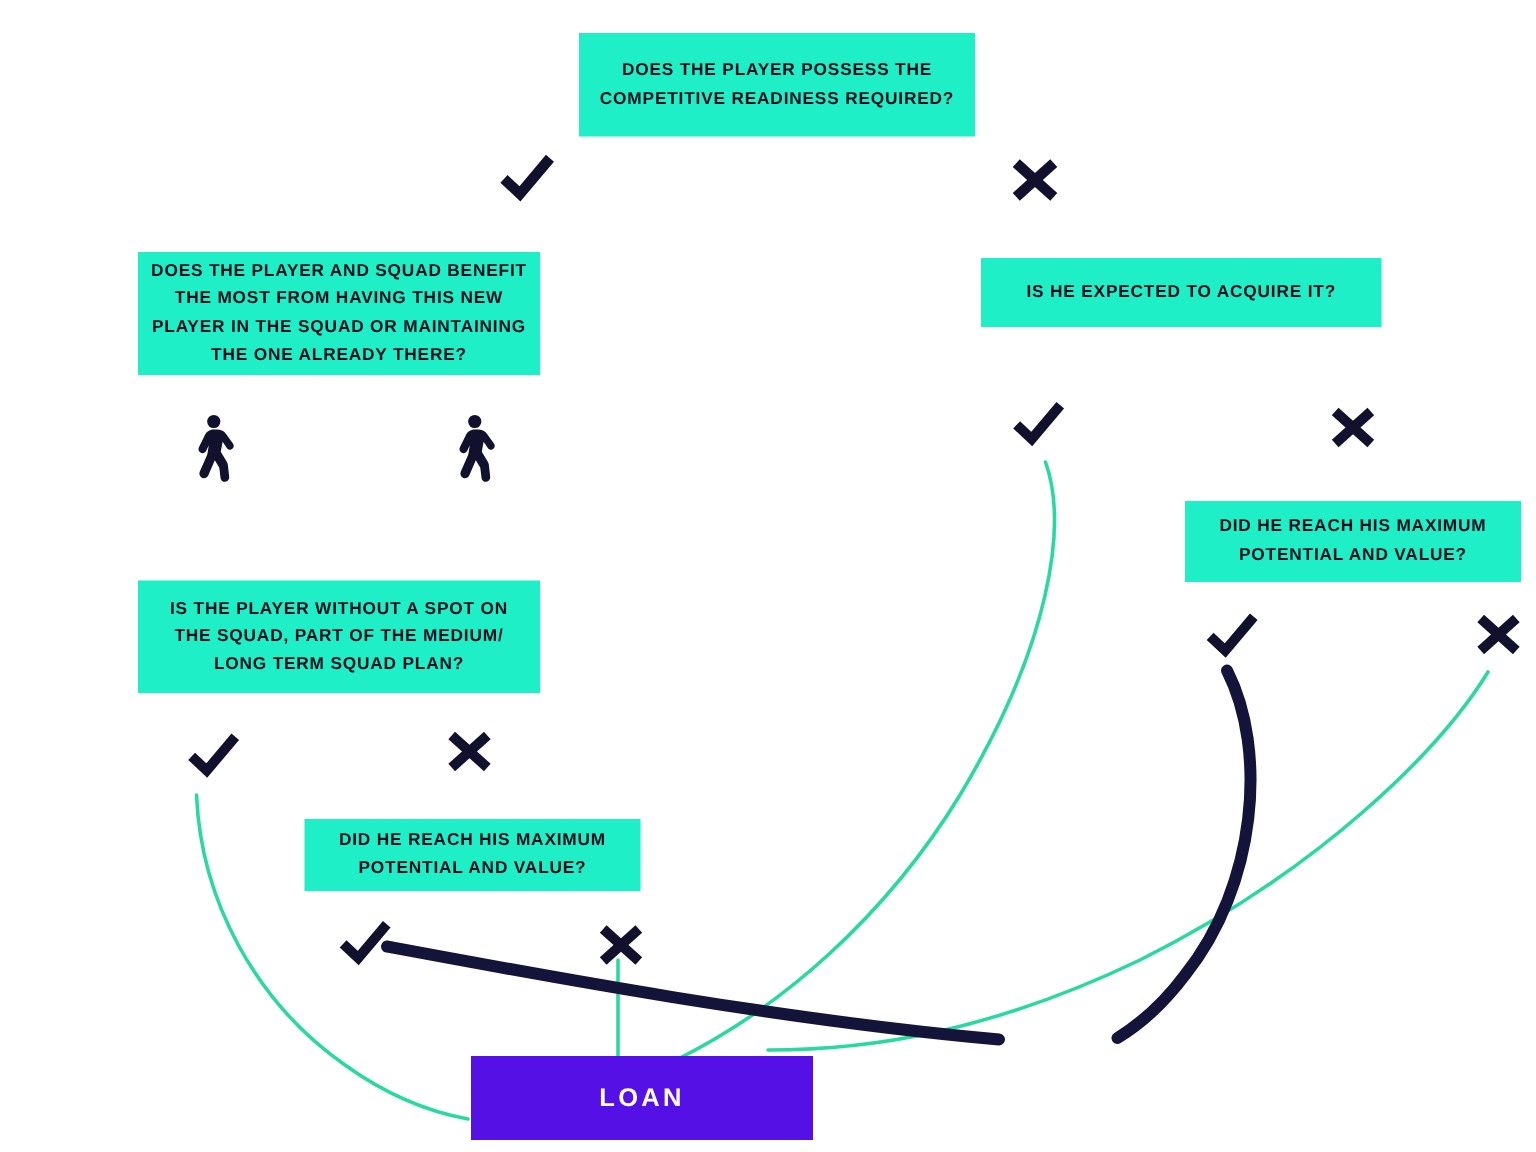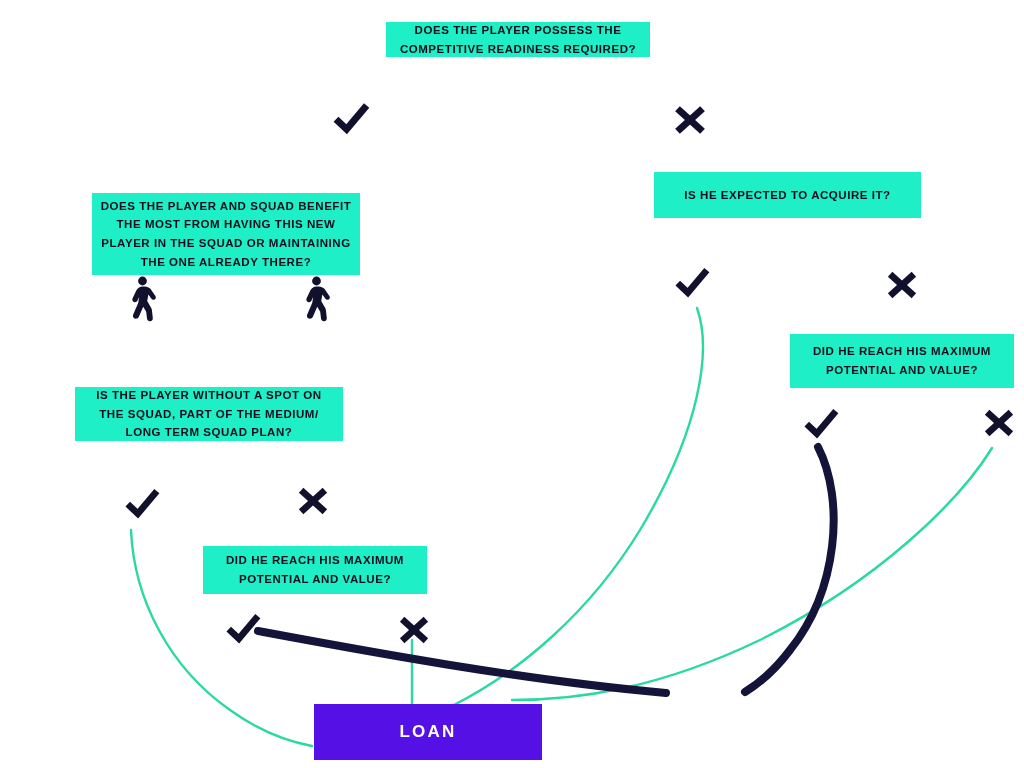--- a/index.html
+++ b/index.html
@@ -86,37 +86,37 @@
 
   <svg id="connectors" viewBox="0 0 1024 768" width="1024" height="768" aria-hidden="true">
       <path d="M 697 308 C 712 350 700 430 640 530 C 590 612 520 672 452 706" fill="none" stroke="#2AD9A0" stroke-width="2.4" stroke-linecap="round"></path>
       <path d="M 992 448 C 960 500 880 580 760 640 C 660 688 580 700 512 700" fill="none" stroke="#2AD9A0" stroke-width="2.4" stroke-linecap="round"></path>
       <path d="M 131 530 C 134 600 170 668 230 710 C 262 733 290 742 312 746" fill="none" stroke="#2AD9A0" stroke-width="2.4" stroke-linecap="round"></path>
       <path d="M 412 640 L 412 704" fill="none" stroke="#2AD9A0" stroke-width="2.4" stroke-linecap="round"></path>
       <path d="M 258 631 C 360 650 520 680 666 693" fill="none" stroke="#14143A" stroke-width="8" stroke-linecap="round"></path>
       <path d="M 818 447 C 845 500 838 590 790 650 C 775 670 758 684 745 692" fill="none" stroke="#14143A" stroke-width="8" stroke-linecap="round"></path>
     </svg>
 
-  <div class="qbox" style="left: 386px; top: 22px; width: 264px; height: 35px; background: rgb(31, 239, 198); color: rgb(13, 13, 30);">
+  <div class="qbox" style="left: 386px; top: 22px; width: 264px; height: 69px; background: rgb(31, 239, 198); color: rgb(13, 13, 30);">
     <span>DOES THE PLAYER POSSESS THE COMPETITIVE READINESS REQUIRED?</span>
   </div>
 
-  <div class="qbox" style="left: 92px; top: 193px; width: 268px; height: 82px; background: rgb(31, 239, 198); color: rgb(13, 13, 30);">
+  <div class="qbox" style="left: 92px; top: 168px; width: 268px; height: 82px; background: rgb(31, 239, 198); color: rgb(13, 13, 30);">
     <span>DOES THE PLAYER AND SQUAD BENEFIT THE MOST  FROM HAVING THIS NEW PLAYER IN THE SQUAD OR MAINTAINING THE ONE ALREADY THERE?</span>
   </div>
 
   <div class="qbox" style="left: 654px; top: 172px; width: 267px; height: 46px; background: rgb(31, 239, 198); color: rgb(13, 13, 30);">
     <span>IS HE EXPECTED TO ACQUIRE IT?</span>
   </div>
 
   <div class="qbox" style="left: 790px; top: 334px; width: 224px; height: 54px; background: rgb(31, 239, 198); color: rgb(13, 13, 30);">
     <span>DID HE REACH HIS MAXIMUM POTENTIAL AND VALUE?</span>
   </div>
 
-  <div class="qbox" style="left: 75px; top: 387px; width: 268px; height: 54px; background: rgb(31, 239, 198); color: rgb(13, 13, 30);">
+  <div class="qbox" style="left: 92px; top: 387px; width: 268px; height: 75px; background: rgb(31, 239, 198); color: rgb(13, 13, 30);">
     <span>IS THE PLAYER WITHOUT A SPOT ON THE SQUAD, PART OF THE MEDIUM/ LONG TERM SQUAD PLAN?</span>
   </div>
 
   <div class="qbox" style="left: 203px; top: 546px; width: 224px; height: 48px; background: rgb(31, 239, 198); color: rgb(13, 13, 30);">
     <span>DID HE REACH HIS MAXIMUM POTENTIAL AND VALUE?</span>
   </div>
 
   <div class="obox" style="left: 314px; top: 704px; width: 228px; height: 56px; background: rgb(85, 16, 230); color: rgb(255, 255, 255);">
     <span>LOAN</span>
   </div>

